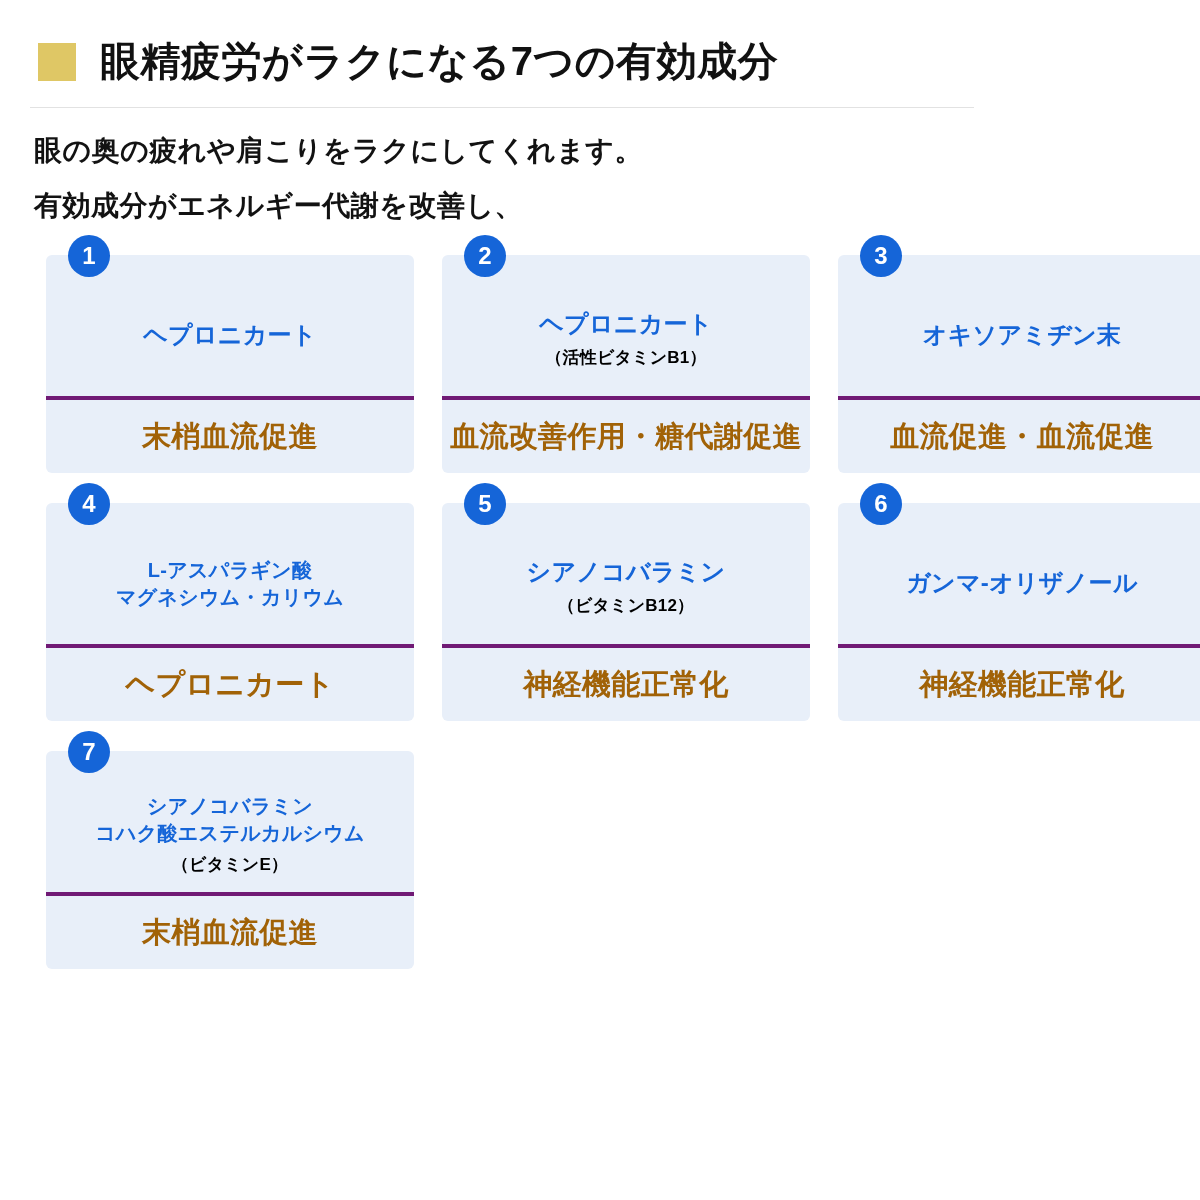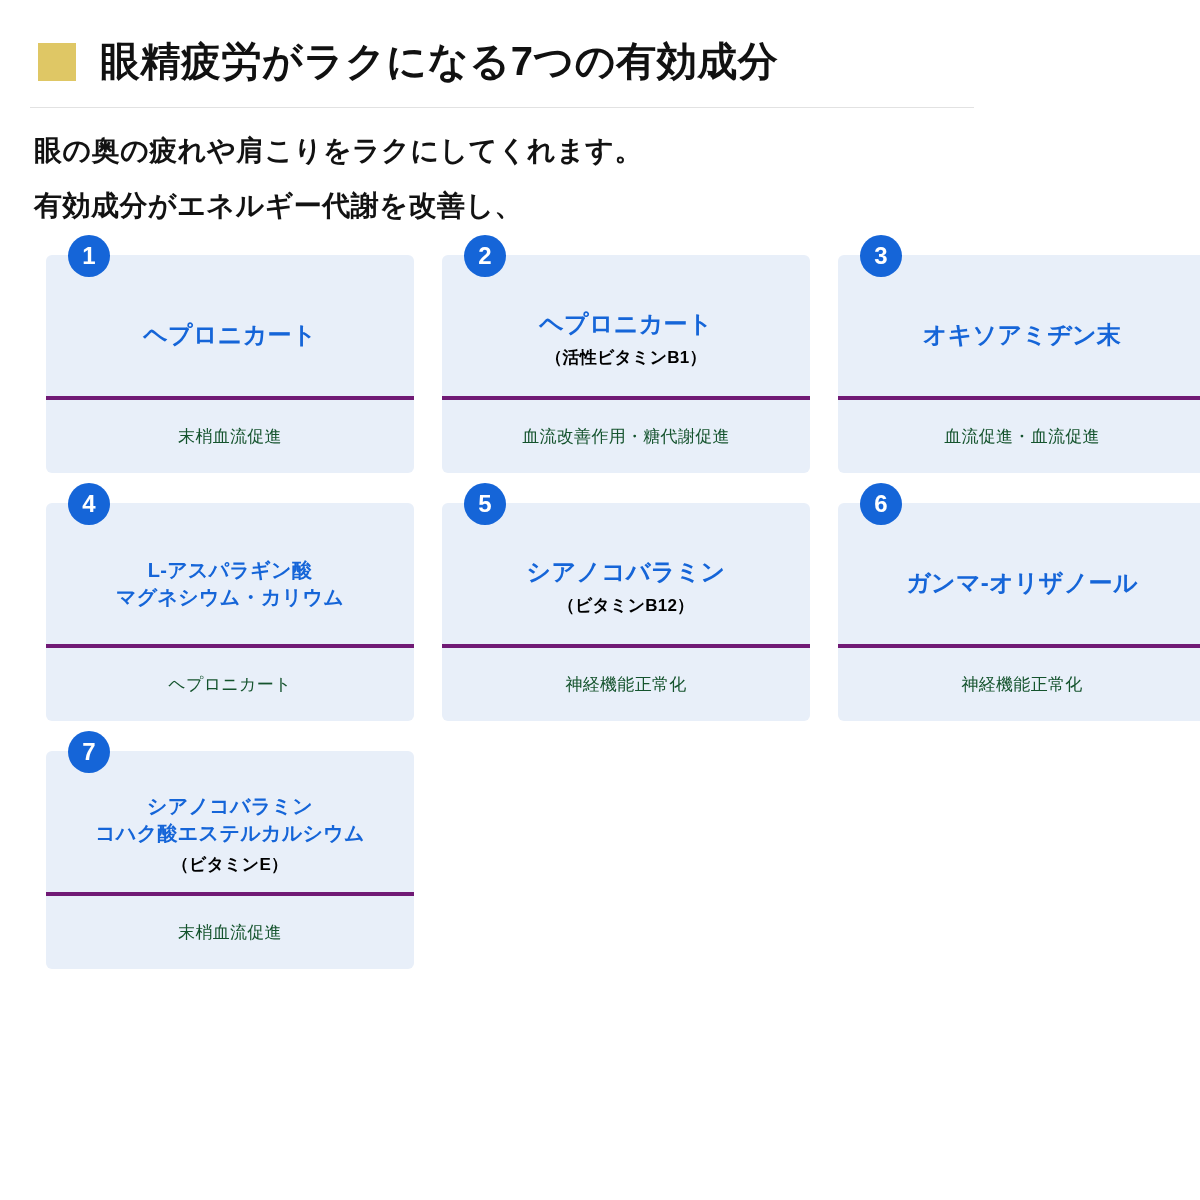--- a/index.html
+++ b/index.html
@@ -137,23 +137,23 @@
     text-align: right;
     letter-spacing: 0.2px;
   }
   .card-bottom {
     flex: 1 1 auto;
     display: flex;
     align-items: center;
     justify-content: center;
   }
   .card-effect {
-    font-size: 17px;
-    color: #14532d;
-    font-weight: 400;
+    font-size: 29px;
+    color: #a16207;
+    font-weight: 700;
     letter-spacing: 0.3px;
     text-align: center;
   }
 </style>
 </head>
 <body>
 
 <div class="page">
 
   <div class="header">

